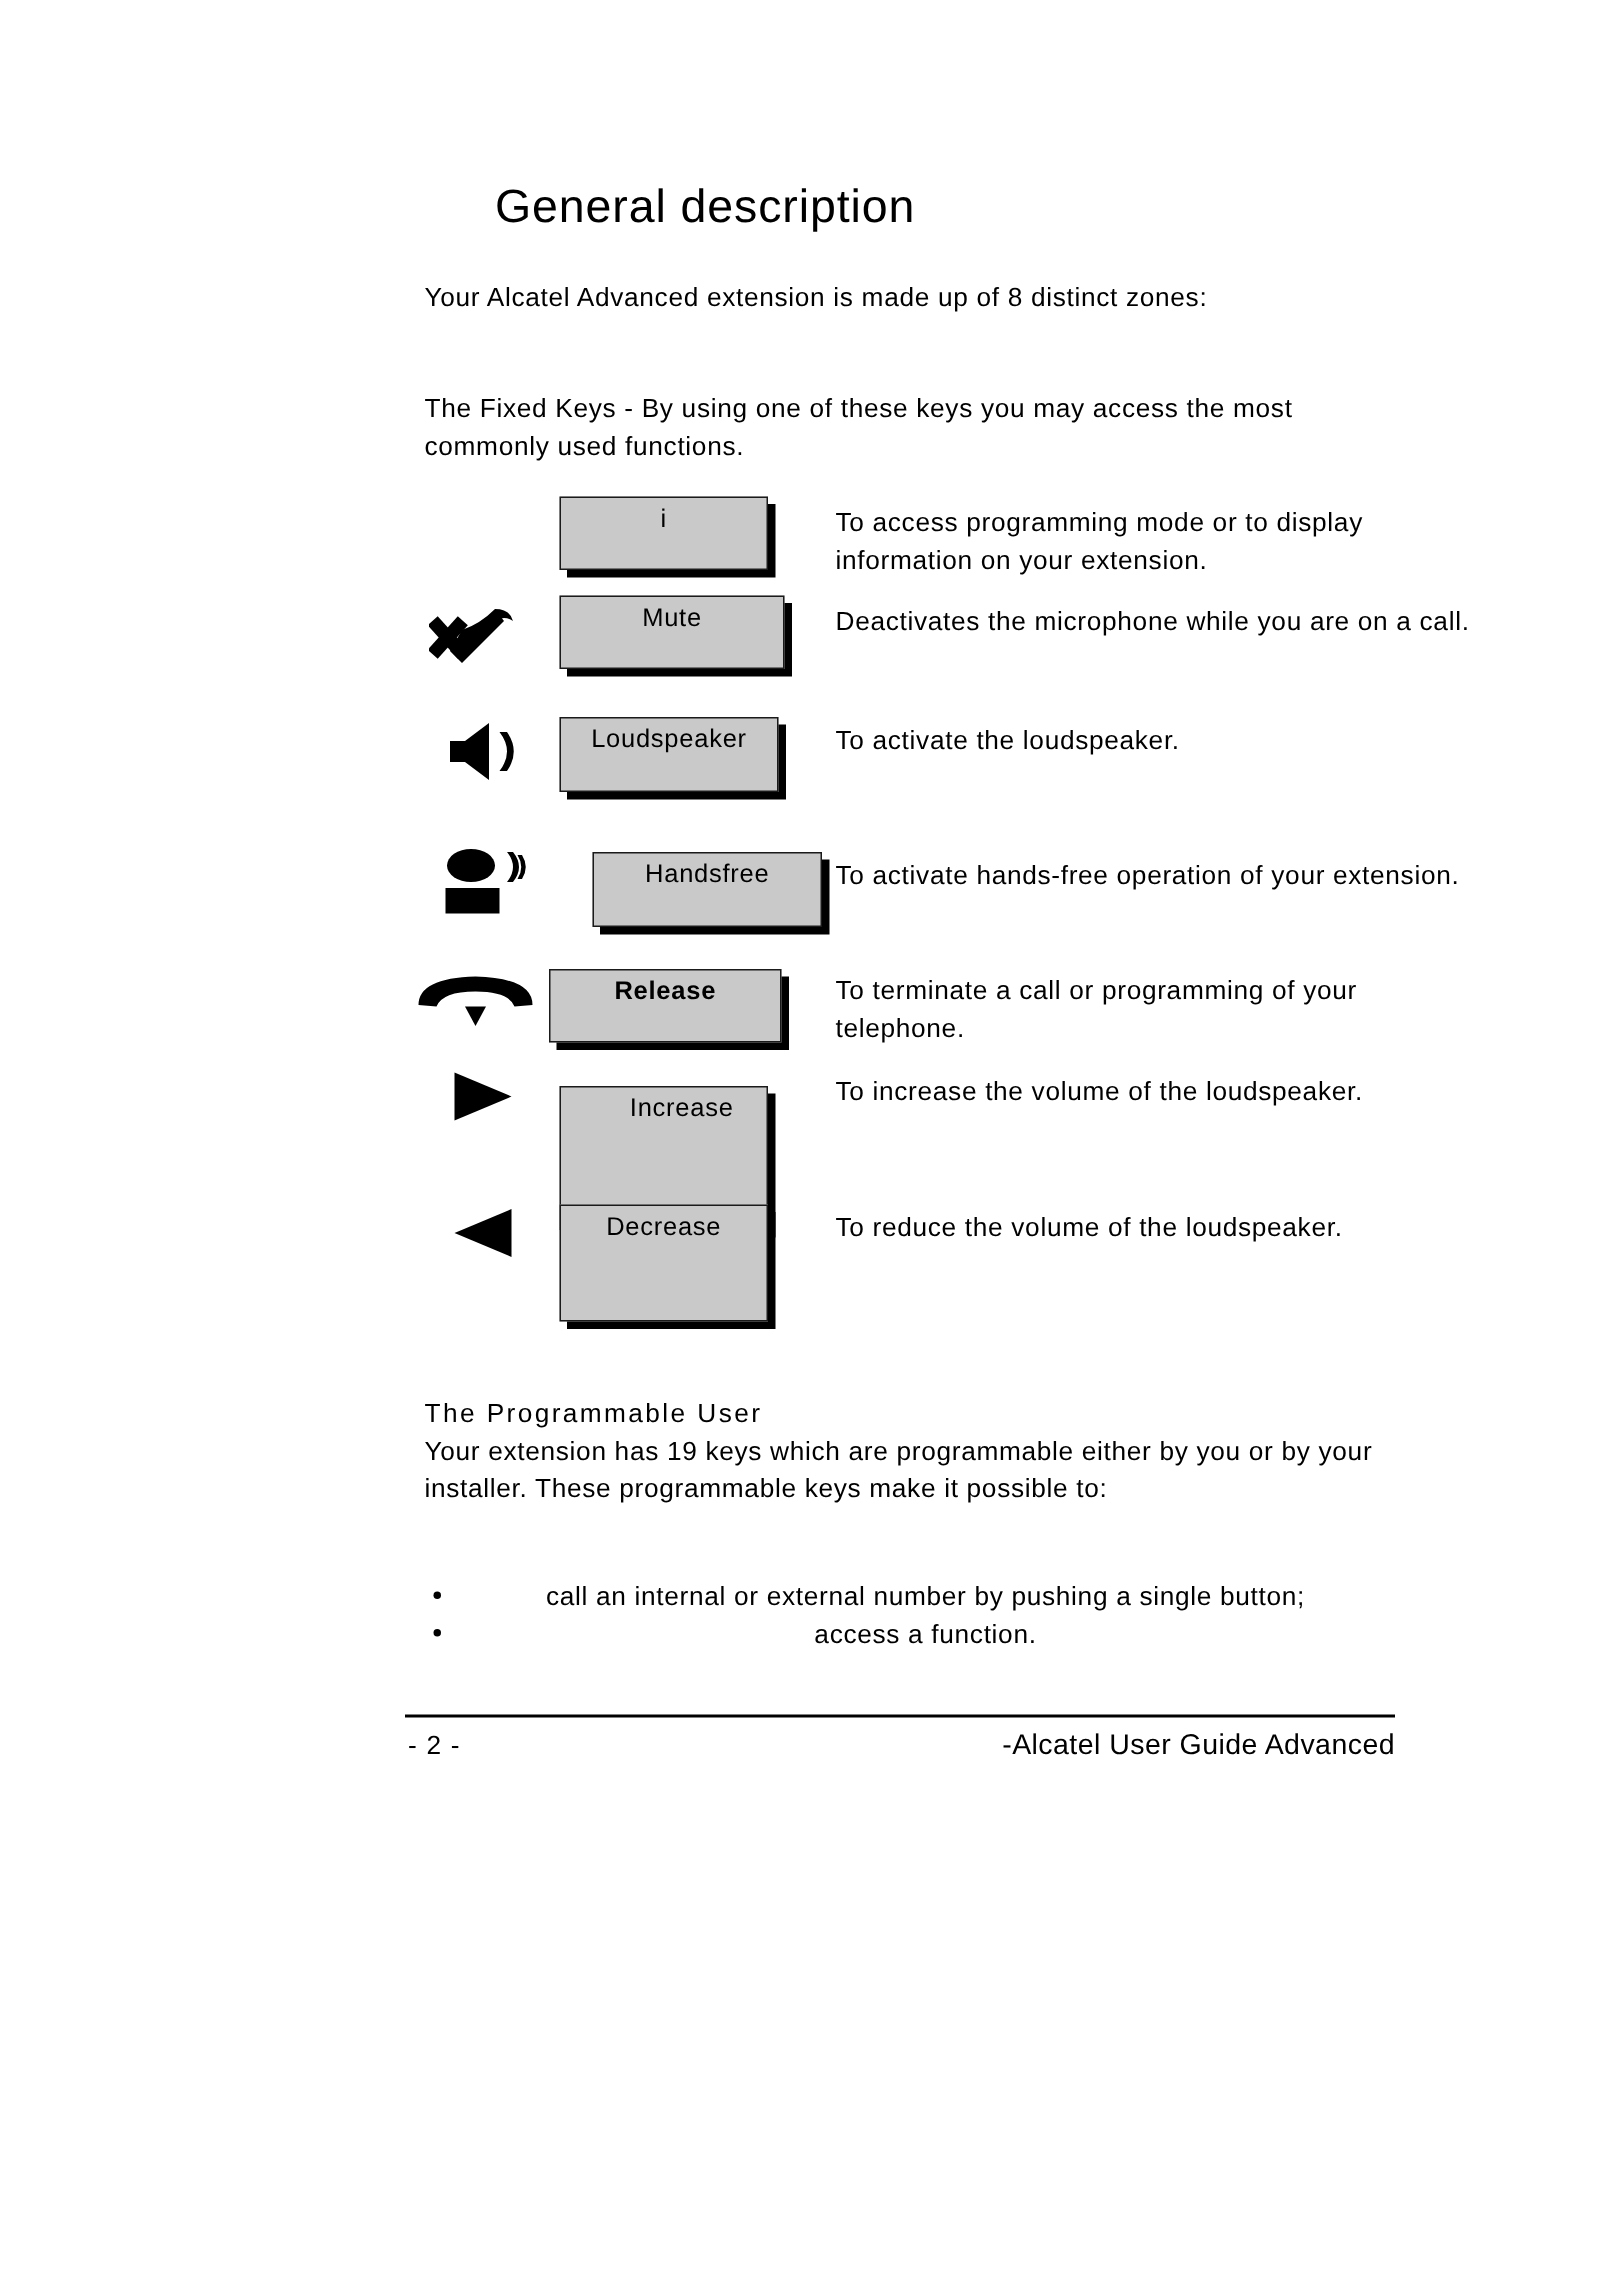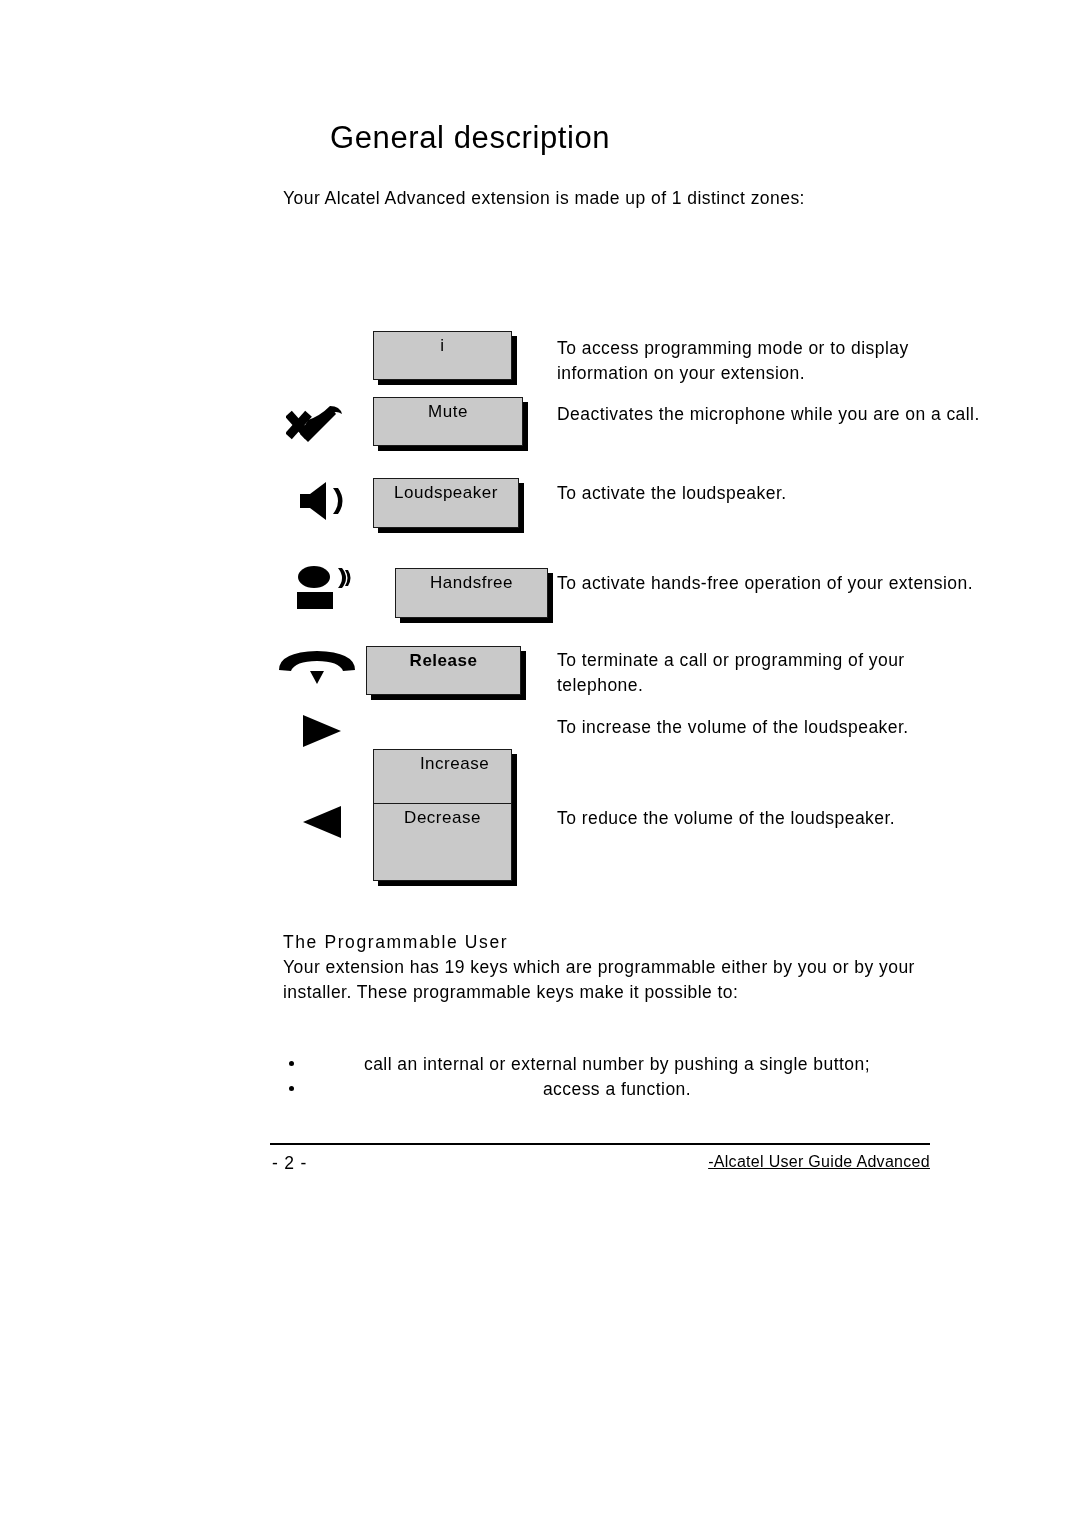--- a/index.html
+++ b/index.html
@@ -148,37 +148,37 @@
     left: 272px;
     top: 1153px;
     font-size: 17.5px;
     letter-spacing: 0.8px;
   }
   .footer-right {
     position: absolute;
     left: 930px;
     top: 1153px;
     transform: translateX(-100%);
-    font-size: 16px;
+    font-size: 19px;
     letter-spacing: 0.3px;
     white-space: nowrap;
-    text-decoration: underline;
   }
 
   svg { display: block; }
 </style>
 </head>
 <body>
 
 <div class="page">
 
   <div class="page-title">General description</div>
 
-  <div class="para para-intro">Your Alcatel Advanced extension is made up of 1 distinct zones:</div>
-
+  <div class="para para-intro">Your Alcatel Advanced extension is made up of 8 distinct zones:</div>
+
+  <div class="para para-fixed">The Fixed Keys - By using one of these keys you may access the most commonly used functions.</div>
 
   <div class="keys">
 
     <div class="key-row" style="top:0;left:0;">
       <div class="key-box" style="left:373px; top:331px; width:139px; height:49px;">
         <span class="key-box-label">i</span>
       </div>
       <div class="key-desc" style="top:336px;">To access programming mode or to display information on your extension.</div>
     </div>
 
@@ -237,21 +237,21 @@
       </div>
       <div class="key-desc" style="top:648px;">To terminate a call or programming of your telephone.</div>
     </div>
 
     <div class="key-row">
       <div class="key-icon" style="left:299px; top:712px; width:46px; height:38px;">
         <svg width="46" height="38" viewBox="0 0 46 38">
           <path d="M4 3 L42 19 L4 35 Z" fill="#000"></path>
         </svg>
       </div>
-      <div class="key-box" style="left:373px; top:749px; width:139px; height:96px;padding-left:24px;">
+      <div class="key-box" style="left:373px; top:724px; width:139px; height:96px;padding-left:24px;">
         <span class="key-box-label">Increase</span>
       </div>
       <div class="key-desc" style="top:715px;">To increase the volume of the loudspeaker.</div>
     </div>
 
     <div class="key-row">
       <div class="key-icon" style="left:299px; top:803px; width:46px; height:38px;">
         <svg width="46" height="38" viewBox="0 0 46 38">
           <path d="M42 3 L4 19 L42 35 Z" fill="#000"></path>
         </svg>

